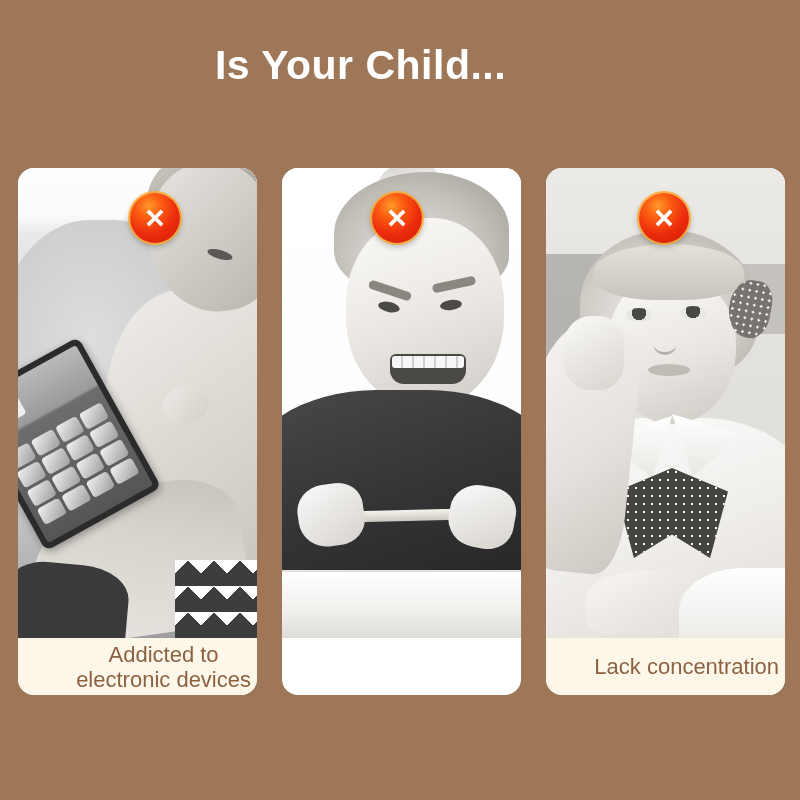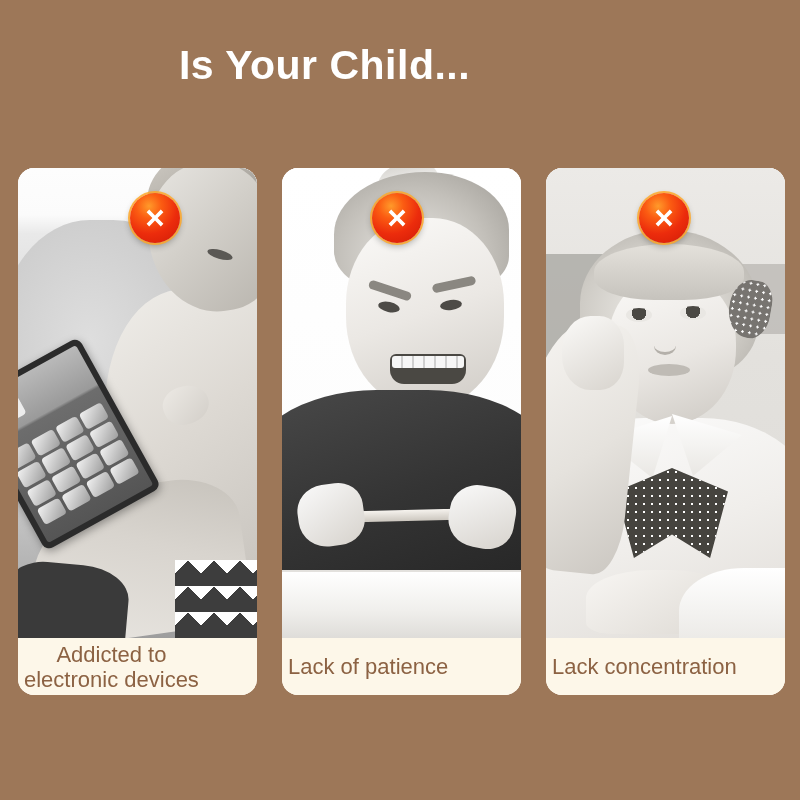--- a/index.html
+++ b/index.html
@@ -28,20 +28,21 @@
     left: 0;
     top: 40px;
     width: 649px;
     text-align: center;
     color: #FFFFFF;
     font-size: 41px;
     font-weight: bold;
     letter-spacing: 0.5px;
     line-height: 50px;
     font-family: "Liberation Sans", sans-serif;
+    padding-left: 36px;
   }
 
   
   .cards {
     position: absolute;
     left: 18px;
     top: 168px;
     width: 765px;
     height: 527px;
     display: flex;
@@ -393,21 +394,21 @@
   
   .caption {
     position: absolute;
     left: 0;
     bottom: 0;
     width: 100%;
     height: 57px;
     background: #FDF7E9;
     display: flex;
     align-items: center;
-    justify-content: flex-start;
+    justify-content: flex-end;
     text-align: center;
     padding: 0 6px;
     box-sizing: border-box;
   }
   .caption span {
     color: #8C6243;
     font-size: 22px;
     line-height: 25px;
     font-weight: 400;
     font-family: "Liberation Sans", sans-serif;
@@ -494,23 +495,20 @@
         <div class="p2-hand-r"></div>
         <div class="p2-table"></div>
       </div>
 
       <div class="badge" style="left:90px">
         <svg width="26" height="26" viewBox="0 0 26 26" aria-hidden="true">
           <path d="M7.2 4.6 L13 10.4 L18.8 4.6 L21.4 7.2 L15.6 13 L21.4 18.8 L18.8 21.4 L13 15.6 L7.2 21.4 L4.6 18.8 L10.4 13 L4.6 7.2 Z" fill="#ffffff"></path>
         </svg>
       </div>
 
-      <div class="caption">
-        <span>Lack of patience</span>
-      </div>
     </div>
 
     <div class="card card-3">
       <div class="photo">
         <div class="p3-bg"></div>
         <div class="p3-room"></div>
         <div class="p3-room2"></div>
         <div class="p3-blouse"></div>
         <div class="p3-hair"></div>
         <div class="p3-face"></div>

